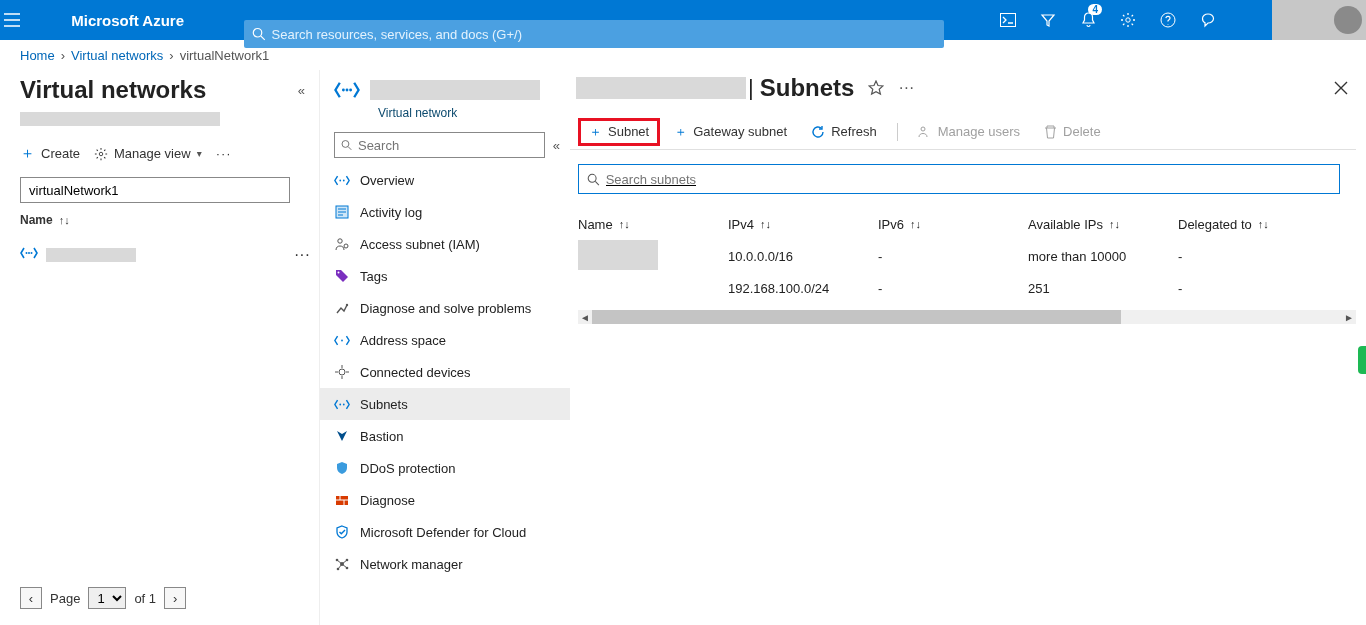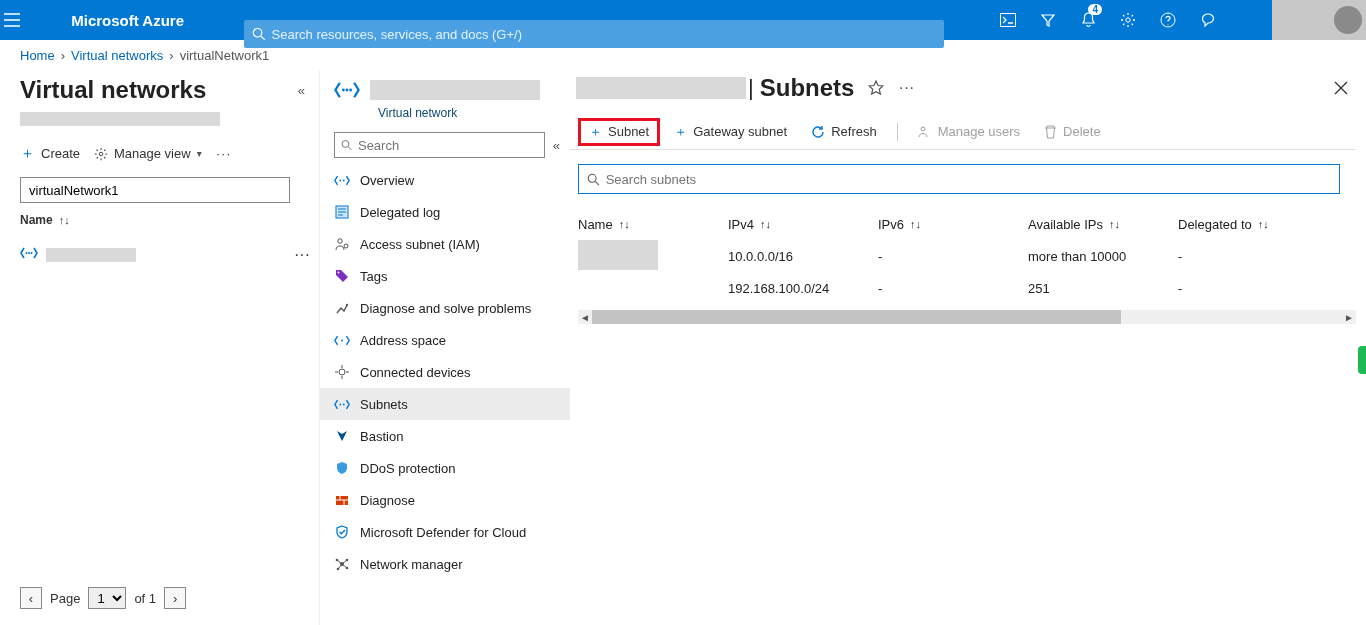--- a/index.html
+++ b/index.html
@@ -86,21 +86,21 @@
   .star { margin-left:14px; color:#555; cursor:pointer; }
   .detail-dots { margin-left:14px; color:#555; cursor:pointer; }
   .close-x { margin-left:auto; color:#333; cursor:pointer; font-size:16px; }
 
   .detail-toolbar { display:flex; align-items:center; height:36px; border-bottom:1px solid #e0e0e0; margin:12px 10px 0 0; padding-left:8px; gap:4px; font-size:13px; color:#333; }
   .dt-btn { display:flex; align-items:center; gap:6px; padding:4px 10px; cursor:pointer; }
   .dt-btn.highlight { border:3px solid #e81123; padding:2px 8px; }
   .dt-btn.disabled { color:#a0a0a0; cursor:default; }
   .vsep { width:1px; height:18px; background:#ccc; margin:0 6px; }
 
-  .search-subnets { margin:14px 26px 0 8px; height:30px; border:1px solid #0078d4; display:flex; align-items:center; padding:4px 8px; font-size:13px; }
+  .search-subnets { margin:14px 26px 0 8px; height:30px; border:1px solid #0078d4; display:flex; align-items:center; padding:4px 8px; font-size:13px;text-decoration:underline; }
   .search-subnets input { border:none; outline:none; width:100%; font-size:13px; margin-left:6px; }
 
   .tbl { margin:14px 10px 0 8px; font-size:13px; color:#222; }
   .tbl-head, .tbl-row { display:grid; grid-template-columns: 150px 150px 150px 150px 140px; align-items:center; height:32px; }
   .tbl-head { color:#222; }
   .th { display:flex; align-items:center; gap:6px; font-weight:400;}
   .tbl-row .cell-red { width:80px; height:24px; background:#d9d9d9; }
   .tbl-row.r0 .cell-red { height:30px; }
 
   .hscroll { margin:6px 10px 0 8px; height:14px; background:#f0f0f0; position:relative; }
@@ -270,21 +270,21 @@
           </span>
         <span>Overview</span>
       </div>
       <div class="nav-item">
         <span class="nav-icon">
             <svg width="14" height="14" viewBox="0 0 14 14">
               <rect x="1" y="1" width="12" height="12" stroke="#0078d4" fill="#cfe6f7"></rect>
               <path d="M3 4h8M3 7h8M3 10h5" stroke="#0078d4"></path>
             </svg>
           </span>
-        <span>Delegated log</span>
+        <span>Activity log</span>
       </div>
       <div class="nav-item">
         <span class="nav-icon grey">
             <svg width="14" height="14" viewBox="0 0 14 14">
               <circle cx="5" cy="4" r="2.2" stroke="#555" fill="none"></circle>
               <path d="M1 13c0-3 2-4 4-4s4 1 4 4" stroke="#555" fill="none"></path>
               <circle cx="11" cy="9" r="2" stroke="#555" fill="none"></circle>
             </svg>
           </span>
         <span>Access subnet (IAM)</span>

